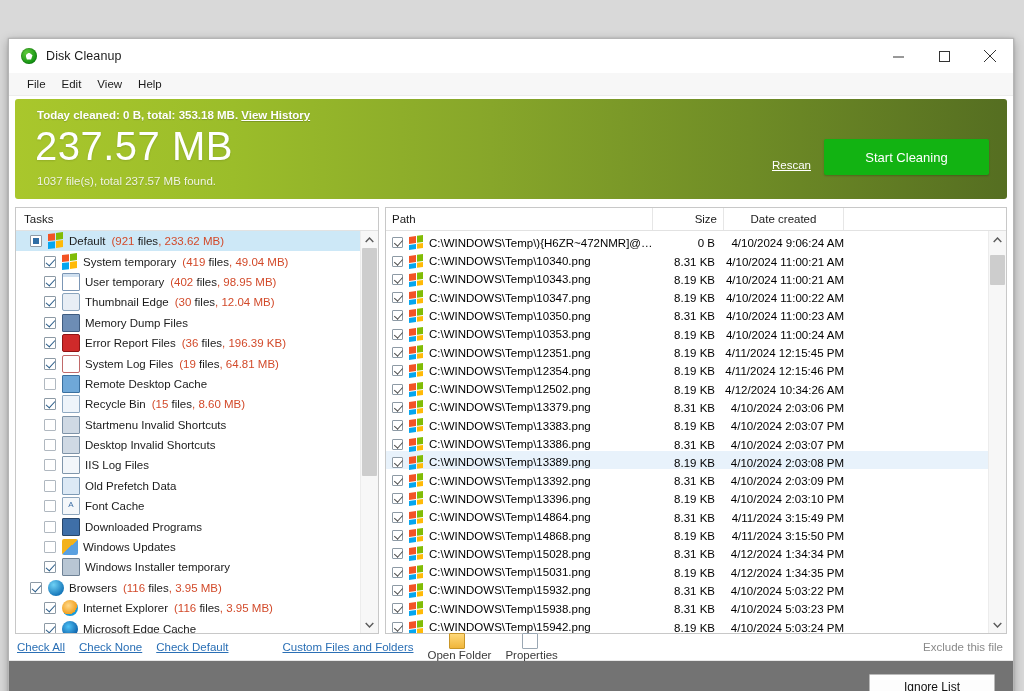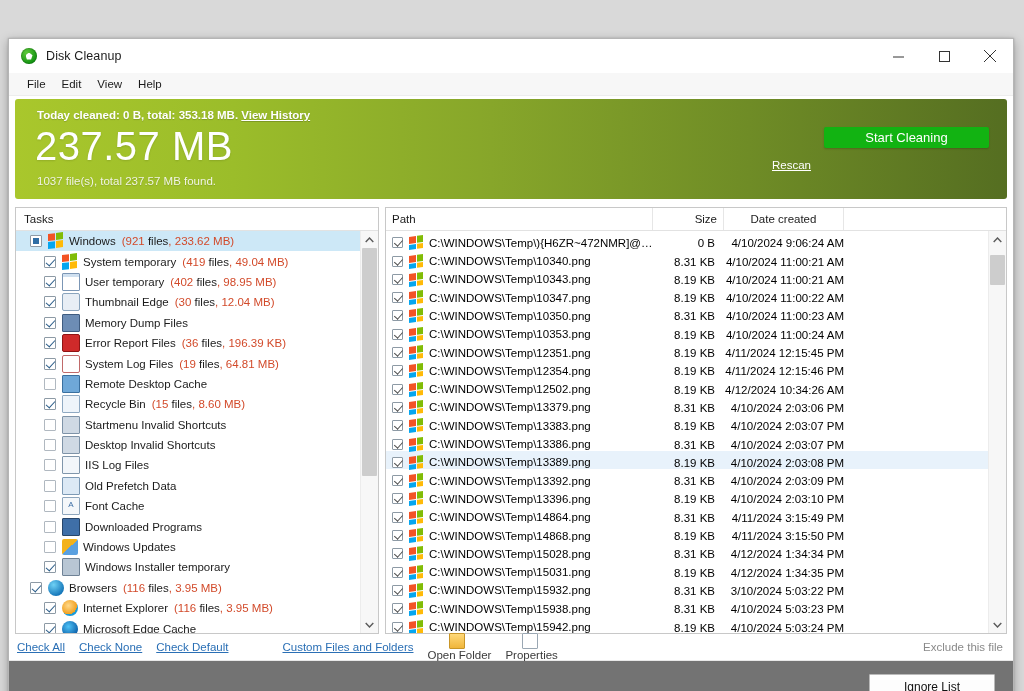--- a/index.html
+++ b/index.html
@@ -68,21 +68,21 @@
   }
   .banner-sub{
     position:absolute;left:22px;top:76px;font-size:11.5px;color:#f0f4e2;
     text-shadow:0 1px 1px rgba(0,0,0,.15);
   }
   .rescan{
     position:absolute;right:196px;top:60px;font-size:11.5px;color:#fff;
     text-decoration:underline;
   }
   .start-btn{
-    position:absolute;right:18px;top:28px;width:165px;height:21px;
+    position:absolute;right:18px;top:40px;width:165px;height:36px;
     background:#12b312;color:#fff;border:0;border-radius:2px;
     font-size:13px;font-family:"Liberation Sans",sans-serif;
     display:flex;align-items:center;justify-content:center;
     box-shadow:0 1px 2px rgba(0,0,0,.2);
   }
   
   .panes{
     flex:1 1 auto;display:flex;margin:8px 6px 0 6px;min-height:0;
   }
   .pane{
@@ -269,21 +269,21 @@
     <div class="pane pane-left">
       <div class="col-head">
         <div class="ch tasks-head">Tasks</div>
       </div>
       <div class="pane-body">
         <div class="rows">
           <div class="rows-inner" id="tree-rows">
               <div class="trow indent2 sel">
                 <span class="cb partial"></span>
                 <span class="ticon ic-win"></span>
-                <span class="lbl">Windows</span>
+                <span class="lbl">Default</span>
                 <span class="meta">(921<span class="g"> files</span>, 233.62 MB)</span>
               </div>
               <div class="trow indent">
                 <span class="cb checked"></span>
                 <span class="ticon ic-win"></span>
                 <span class="lbl">System temporary</span>
                 <span class="meta">(419<span class="g"> files</span>, 49.04 MB)</span>
               </div>
               <div class="trow indent">
                 <span class="cb checked"></span>
@@ -585,21 +585,21 @@
                 <div class="f-size">8.19 KB</div>
                 <div class="f-date">4/12/2024 1:34:35 PM</div>
               </div>
               <div class="frow">
                 <div class="f-path">
                   <span class="fcb checked"></span>
                   <span class="f-icon ic-win"></span>
                   <span class="f-name">C:\WINDOWS\Temp\15932.png</span>
                 </div>
                 <div class="f-size">8.31 KB</div>
-                <div class="f-date">3/10/2024 5:03:22 PM</div>
+                <div class="f-date">4/10/2024 5:03:22 PM</div>
               </div>
               <div class="frow">
                 <div class="f-path">
                   <span class="fcb checked"></span>
                   <span class="f-icon ic-win"></span>
                   <span class="f-name">C:\WINDOWS\Temp\15938.png</span>
                 </div>
                 <div class="f-size">8.31 KB</div>
                 <div class="f-date">4/10/2024 5:03:23 PM</div>
               </div>

